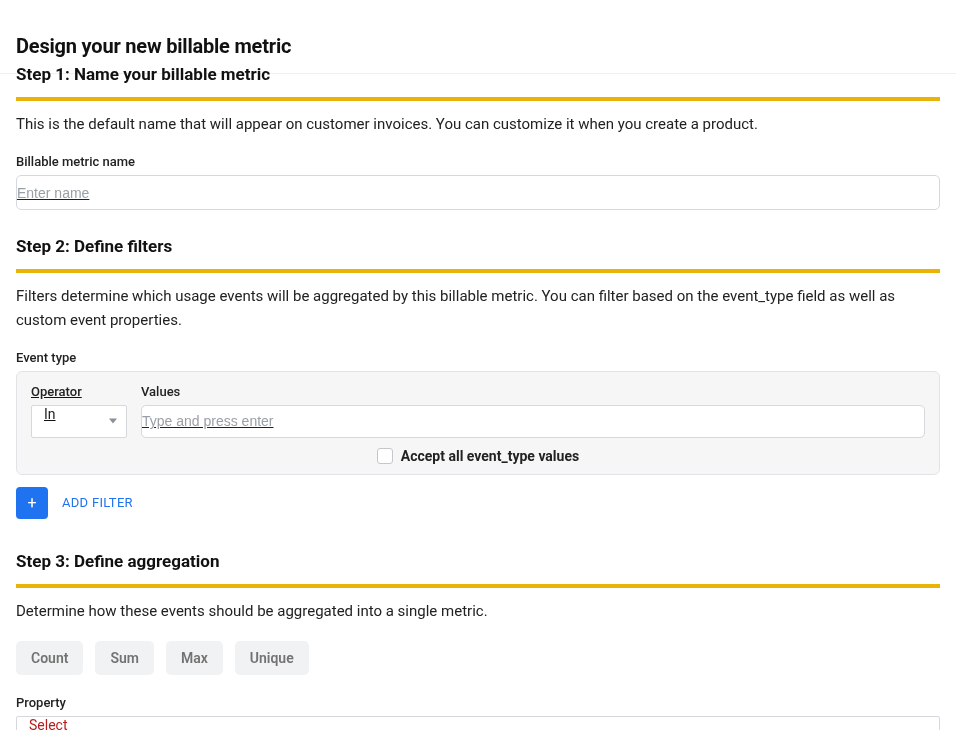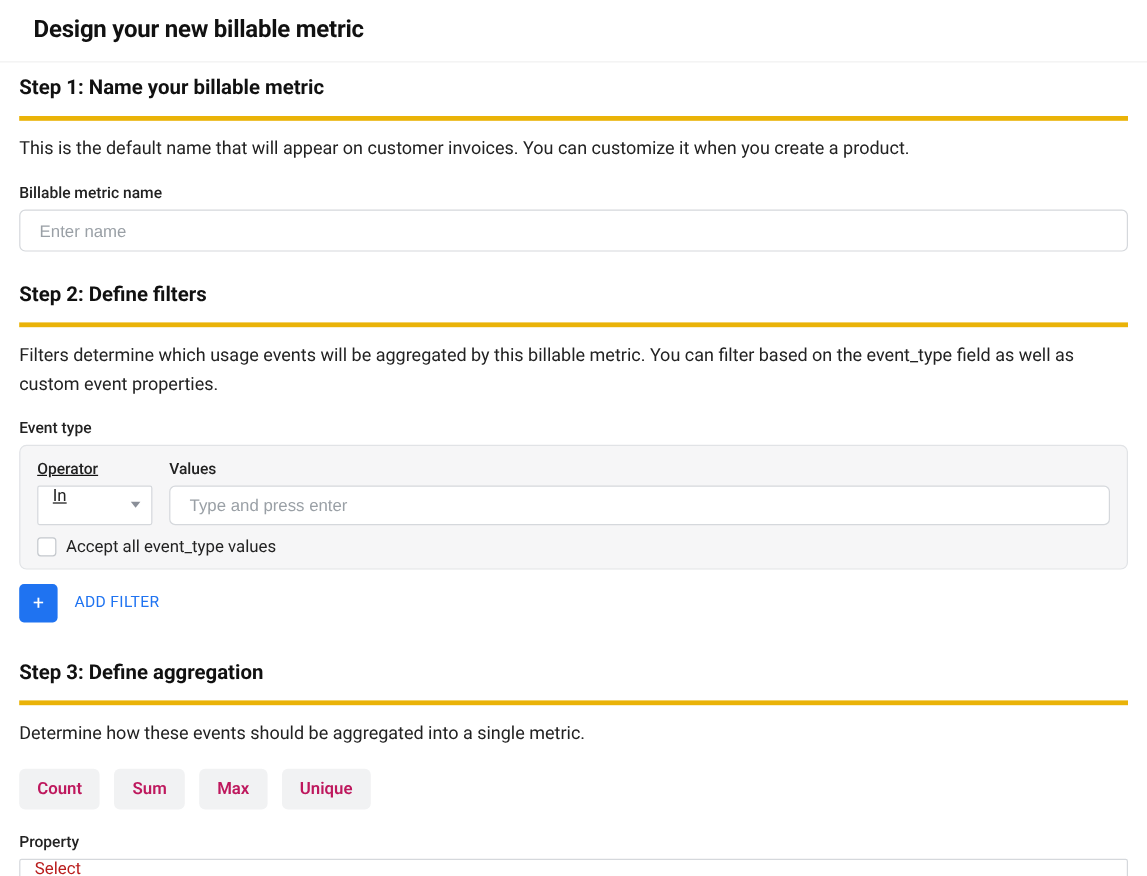--- a/index.html
+++ b/index.html
@@ -12,22 +12,23 @@
   }
   .viewport {
     width: 956px;
     height: 730px;
     position: relative;
     overflow: hidden;
     background: #fff;
   }
   .header {
     height: 52px;
-    padding: 12px 16px 0 28px;
+    padding: 12px 16px 0 16px;
     border-bottom: 1px solid rgba(0,0,0,0.06);
+    margin-top: 22px;
   }
   .header h1 {
     margin: 0;
     font-size: 20px;
     font-weight: 700;
     color: #111;
     letter-spacing: -0.2px;
   }
   .scroll-area {
     position: absolute;
@@ -57,25 +58,26 @@
     font-size: 13px;
     font-weight: 500;
     color: #222;
     margin-bottom: 6px;
   }
   .text-input {
     width: 100%;
     height: 35px;
     border: 1px solid #d5d8dc;
     border-radius: 5px;
-    padding: 0 16px;
+    padding: 0 0;
     font-size: 14px;
     color: #222;
     outline: none;
     background: #fff;
+    text-decoration: underline;
   }
   .text-input::placeholder { color: #9aa0a6; }
 
   .filter-card {
     background: #f6f6f7;
     border: 1px solid #e1e3e6;
     border-radius: 6px;
     padding: 12px 14px 10px 14px;
     margin-bottom: 12px;
   }
@@ -118,26 +120,27 @@
     border-left: 4px solid transparent;
     border-right: 4px solid transparent;
     border-top: 5px solid #8a8f98;
     pointer-events: none;
   }
   .values-input {
     height: 33px;
   }
   .filter-footer {
     display: flex;
-    justify-content: flex-start;
+    justify-content: center;
     align-items: center;
     gap: 8px;
     margin-top: 10px;
     font-size: 14px;
     color: #222;
+    font-weight: bold;
   }
   .checkbox {
     width: 16px;
     height: 16px;
     border: 1.5px solid #c4c8cd;
     border-radius: 3px;
     background: #fff;
     cursor: pointer;
     flex-shrink: 0;
   }
@@ -174,21 +177,21 @@
     display: flex;
     gap: 12px;
     margin: 14px 0 20px 0;
   }
   .agg-pill {
     background: #f1f2f3;
     border-radius: 5px;
     padding: 9px 15px;
     font-size: 14px;
     font-weight: 600;
-    color: #be185d;
+    color: #737373;
     cursor: pointer;
   }
 
   .property-select {
     height: 35px;
     position: relative;
   }
 
   section + section { margin-top: 26px; }
   .step1-top-pad { height: 2px; }

